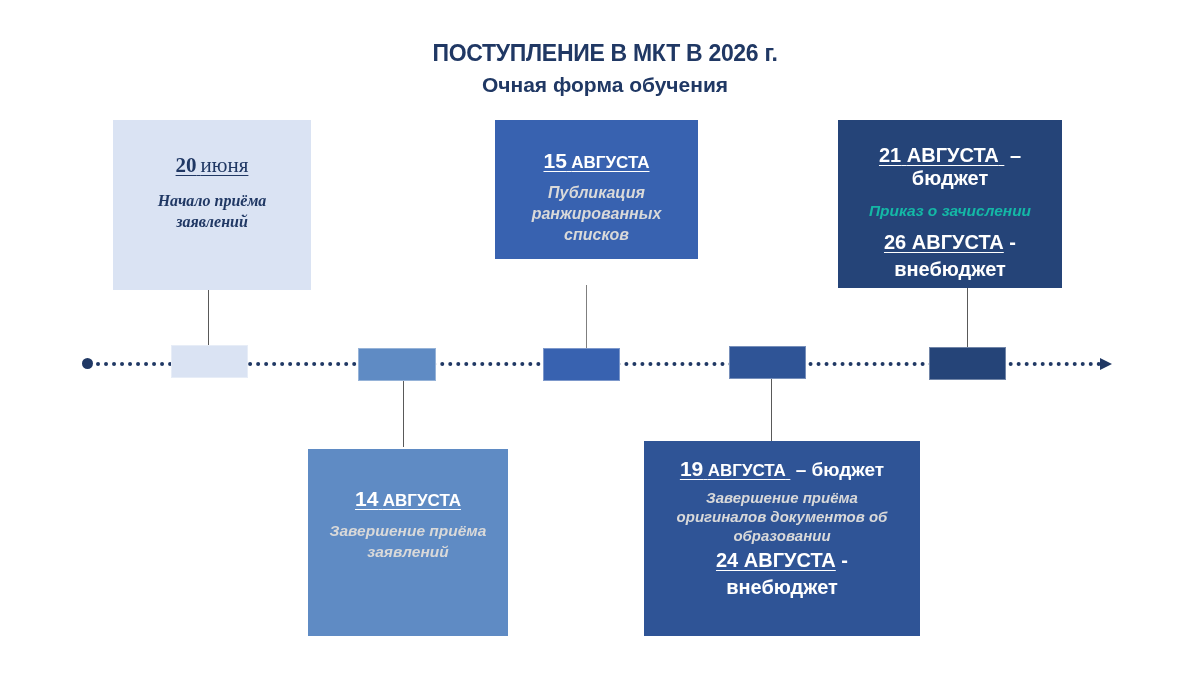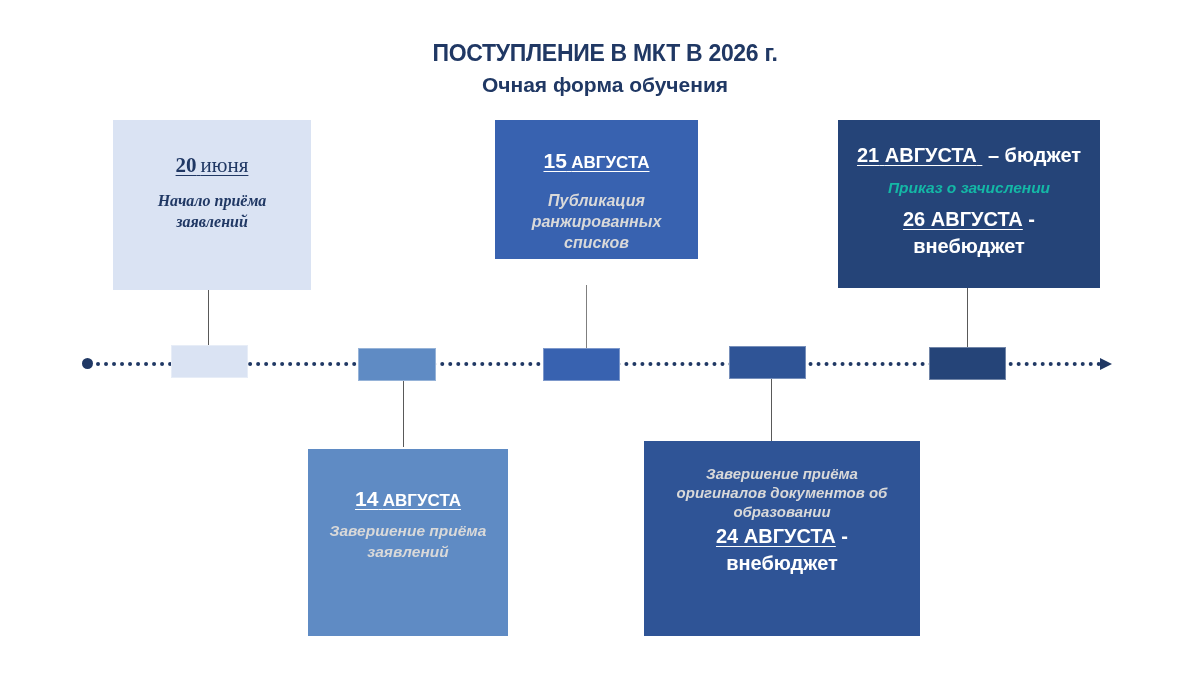--- a/index.html
+++ b/index.html
@@ -58,32 +58,36 @@
     <span class="small">АВГУСТА</span>
   </div>
   <div class="desc" style="margin-top:9px; color:#d9d9d9; padding:0 18px; font-size:15.5px;">Завершение приёма заявлений</div>
 </div>
 
 <div class="box" style="left:495px; top:120px; width:203px; height:139px; background:#3862b0; color:#ffffff; padding-top:29px;">
   <div class="date">
     <span class="big">15</span>
     <span class="small">АВГУСТА</span>
   </div>
-  <div class="desc" style="margin-top:17px; color:#d9d9d9; padding:0 24px;">Публикация ранжированных списков</div>
+  <div class="desc" style="margin-top:9px; color:#d9d9d9; padding:0 24px;">Публикация ранжированных списков</div>
 </div>
 
 <div class="box" style="left:644px; top:441px; width:276px; height:195px; background:#2f5496; color:#ffffff; padding-top:16px;">
+  <div>
+    <span class="date"><span class="big">19</span>
+    <span class="small">АВГУСТА</span>&nbsp;</span><span class="suffix" style="font-size:19px;"> – бюджет</span>
+  </div>
   <div class="desc" style="margin-top:7px; color:#d9d9d9; font-size:15px; line-height:19px; padding:0 20px;">Завершение приёма оригиналов документов об образовании</div>
   <div style="margin-top:4px; font-size:20px; font-weight:bold;">
     <span class="date">24 АВГУСТА</span><span> -</span>
   </div>
   <div style="margin-top:4px; font-size:20px; font-weight:bold;">внебюджет</div>
 </div>
 
-<div class="box" style="left:838px; top:120px; width:262px; height:168px; background:#254478; color:#ffffff; padding-top:24px;">
+<div class="box" style="left:838px; top:120px; width:224px; height:168px; background:#254478; color:#ffffff; padding-top:24px;">
   <div style="font-size:20px; font-weight:bold;">
     <span class="date">21</span><span class="date">&nbsp;</span><span class="date">АВГУСТА</span><span class="date">&nbsp;</span><span> – бюджет</span>
   </div>
   <div class="desc" style="margin-top:10px; color:#14b8a6; font-size:15.5px;">Приказ о зачислении</div>
   <div style="margin-top:10px; font-size:20px; font-weight:bold;">
     <span class="date">26 АВГУСТА</span><span> -</span>
   </div>
   <div style="margin-top:4px; font-size:20px; font-weight:bold;">внебюджет</div>
 </div>
 

